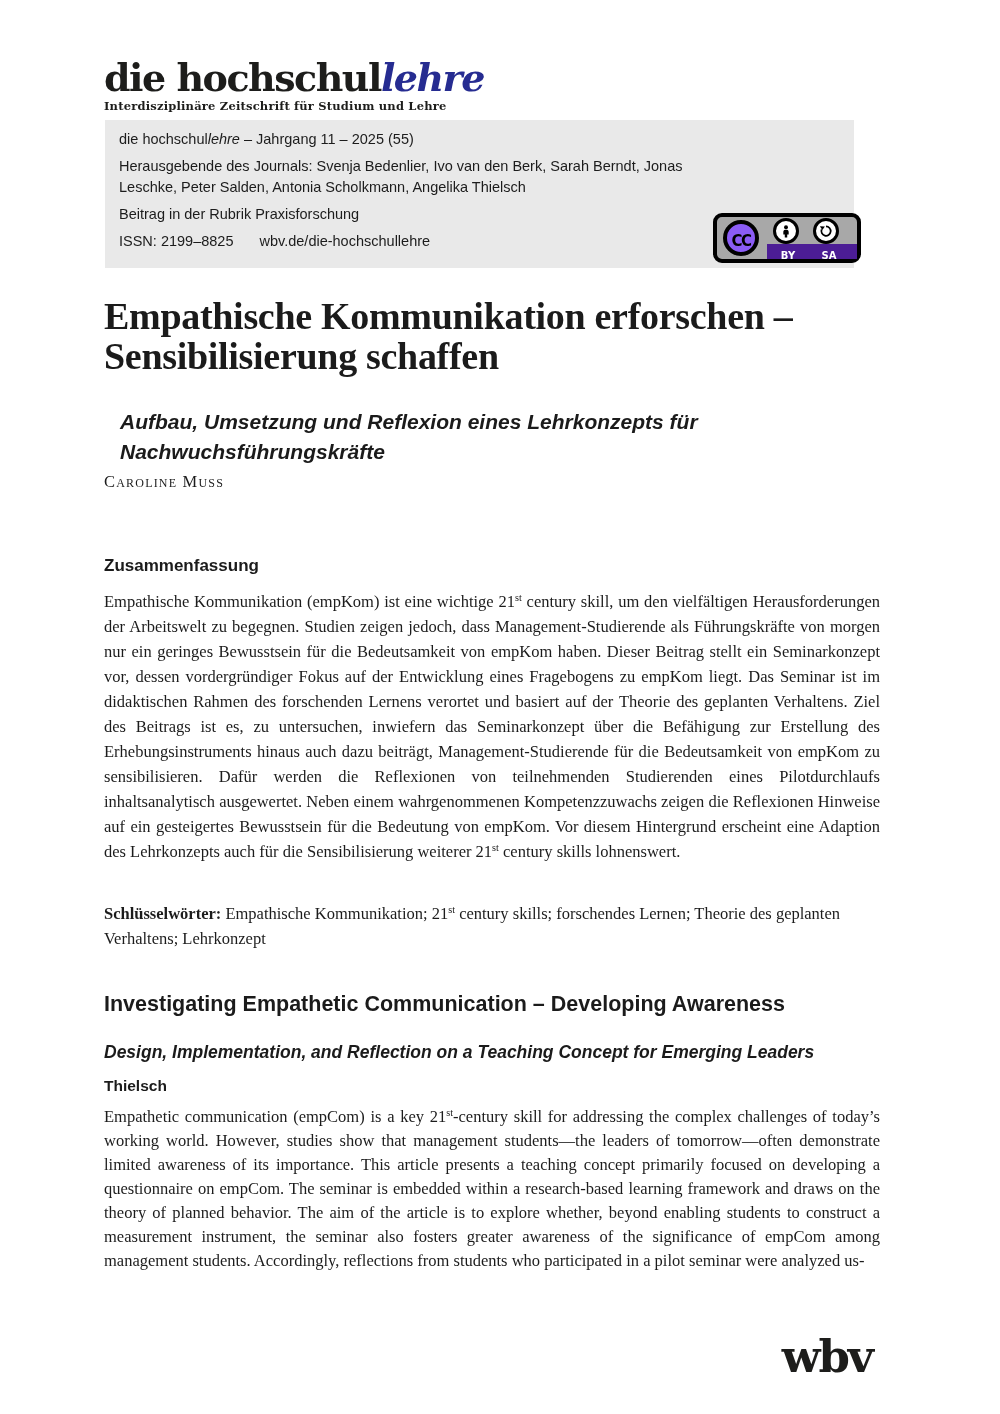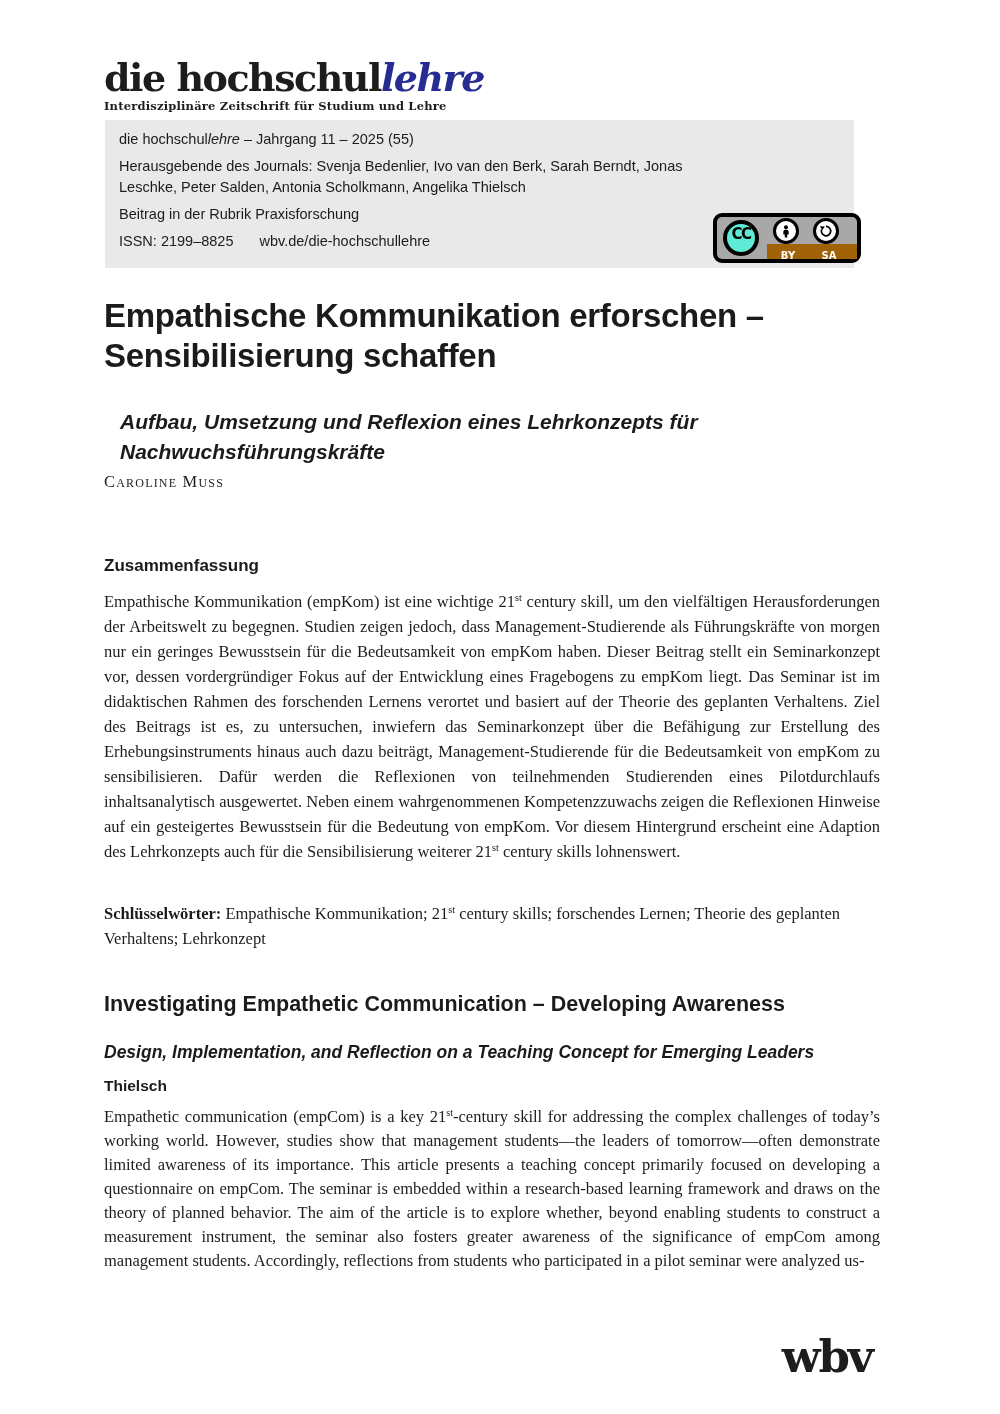--- a/index.html
+++ b/index.html
@@ -38,50 +38,50 @@
   .cc-badge {
     position: absolute; left: 608px; top: 93px;
     width: 148px; height: 50px;
     background: #a8a8a8;
     border: 4px solid #000; border-radius: 9px;
     box-sizing: border-box;
   }
   .cc-main-circle {
     position: absolute; left: 6px; top: 3px;
     width: 36px; height: 36px; border-radius: 50%;
-    background: #5eead4; border: 4px solid #000; box-sizing: border-box;
-    display: flex; align-items: flex-start; justify-content: center;
+    background: #8b5cf6; border: 4px solid #000; box-sizing: border-box;
+    display: flex; align-items: flex-end; justify-content: center;
     font-family: "DejaVu Sans", sans-serif; font-weight: bold; font-size: 15px; letter-spacing: -1.5px; color: #000;
   }
   .cc-icon {
     position: absolute; top: 1px;
     width: 26px; height: 26px; border-radius: 50%;
     background: #fff; border: 3px solid #000; box-sizing: border-box;
     display: flex; align-items: center; justify-content: center;
   }
   .cc-person { left: 56px; }
   .cc-sa { left: 96px; }
   .cc-icon svg { width: 14px; height: 14px; display: block; }
   .cc-strip {
     position: absolute; left: 50px; right: 0; bottom: 0; height: 15px;
-    background: #a16207;
+    background: #4c1d95;
   }
   .cc-strip span {
     position: absolute; top: 1px;
     font-family: "DejaVu Sans", sans-serif; font-weight: bold; font-size: 10px; color: #fff;
     width: 36px; text-align: center;
   }
   .cc-by-label { left: 3px; }
   .cc-sa-label { left: 44px; }
 
   
   .title {
     left: 104px; top: 296px; width: 780px;
-    font-family: Liberation Sans, sans-serif; font-weight: bold;
-    font-size: 33px; line-height: 40px; letter-spacing: -0.3px; color: #1b1b1b;
+    font-family: Liberation Serif, serif; font-weight: bold;
+    font-size: 38px; line-height: 40px; letter-spacing: -0.3px; color: #1b1b1b;
   }
   .subtitle {
     left: 104px; top: 391px; width: 780px;
     font-family: "Liberation Sans", sans-serif; font-weight: bold; font-style: italic;
     font-size: 21px; line-height: 30px; color: #1b1b1b;
   }
   .author {
     left: 104px; top: 472px;
     font-family: "Liberation Serif", serif;
     font-variant: small-caps; font-size: 16.5px; letter-spacing: 1.2px; color: #1c1c1c;

